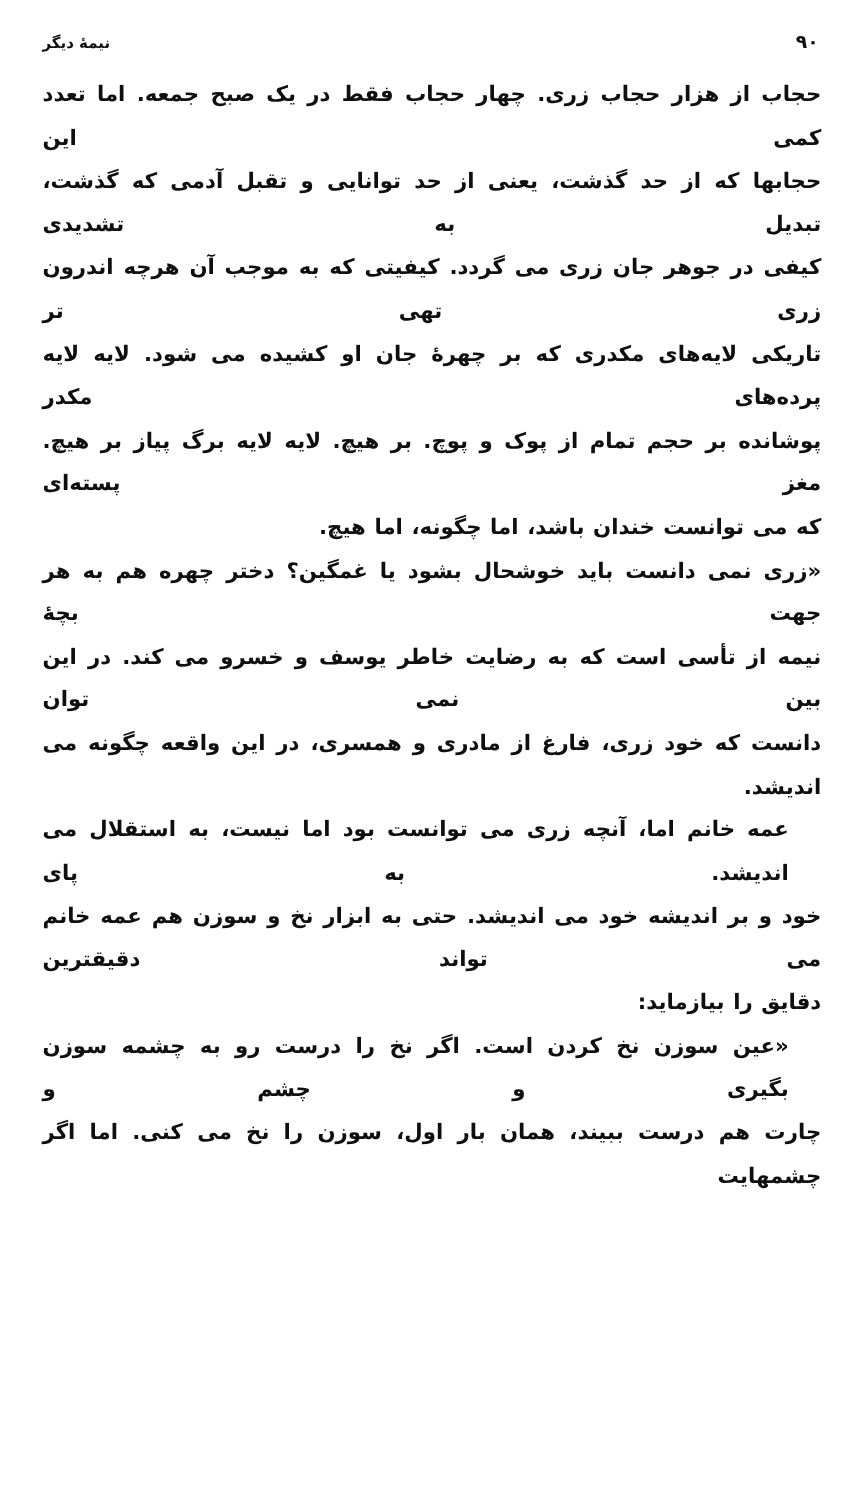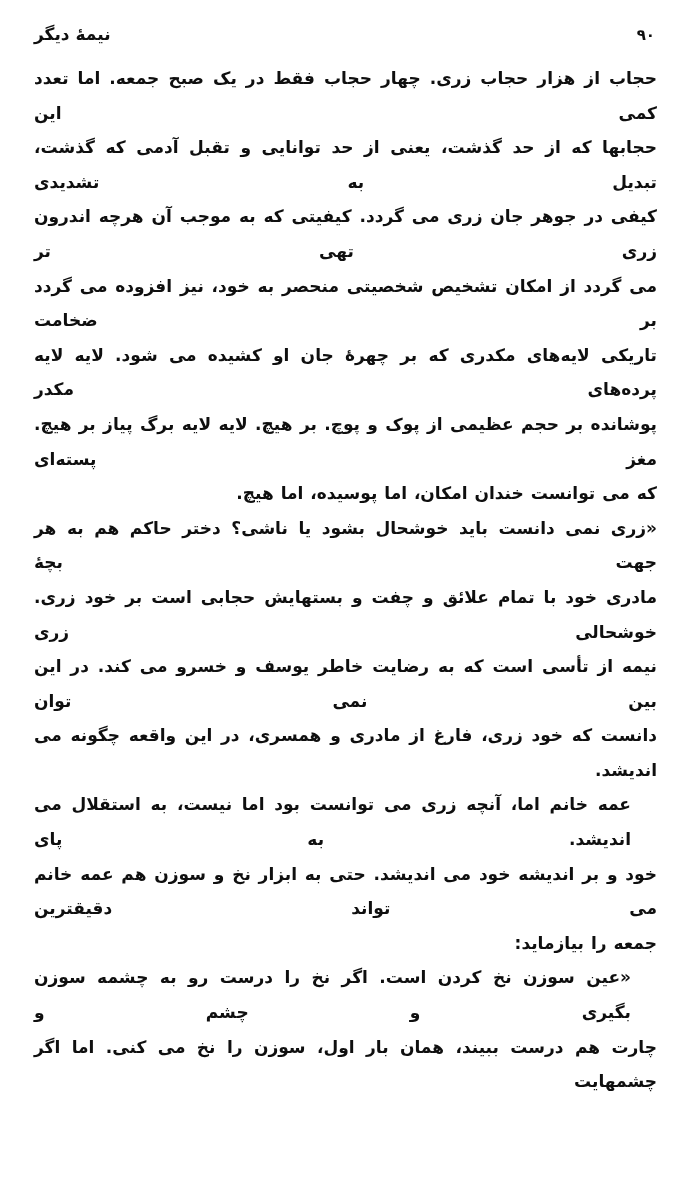--- a/index.html
+++ b/index.html
@@ -18,21 +18,21 @@
     direction: rtl;
     overflow: hidden;
   }
   .header {
     display: flex;
     justify-content: space-between;
     align-items: baseline;
     padding: 24px 24px 0 34px;
   }
   .book-title {
-    font-size: 17px;
+    font-size: 12px;
     font-weight: bold;
     letter-spacing: 0;
   }
   .page-number {
     font-size: 15px;
     font-weight: bold;
   }
   .body-text {
     padding: 17px 22px 0 34px;
     font-size: 17px;
@@ -56,34 +56,32 @@
 <div class="page">
   <div class="header">
     <span class="page-number">٩٠</span>
     <span class="book-title">نیمهٔ دیگر</span>
   </div>
   <div class="body-text">
       <div class="para">
         <div class="line">حجاب از هزار حجاب زری. چهار حجاب فقط در یک صبح جمعه. اما تعدد کمی این</div>
         <div class="line">حجابها که از حد گذشت، یعنی از حد توانایی و تقبل آدمی که گذشت، تبدیل به تشدیدی</div>
         <div class="line">کیفی در جوهر جان زری می گردد. کیفیتی که به موجب آن هرچه اندرون زری تهی تر</div>
-        <div class="line">می گردد از امکان تشخیص شخصیتی منحصر به خود، نیز افزوده می گردد بر ضخامت</div>
         <div class="line">تاریکی لایه‌های مکدری که بر چهرهٔ جان او کشیده می شود. لایه لایه پرده‌های مکدر</div>
-        <div class="line">پوشانده بر حجم عظیمی از پوک و پوچ. بر هیچ. لایه لایه برگ پیاز بر هیچ. مغز پسته‌ای</div>
-        <div class="line para-end">که می توانست خندان امکان، اما پوسیده، اما هیچ.</div>
+        <div class="line">پوشانده بر حجم تمام از پوک و پوچ. بر هیچ. لایه لایه برگ پیاز بر هیچ. مغز پسته‌ای</div>
+        <div class="line para-end">که می توانست خندان باشد، اما چگونه، اما هیچ.</div>
       </div>
       <div class="para">
-        <div class="line">«زری نمی دانست باید خوشحال بشود یا ناشی؟ دختر حاکم هم به هر جهت بچهٔ</div>
-        <div class="line">مادری خود با تمام علائق و چفت و بستهایش حجابی است بر خود زری. خوشحالی زری</div>
+        <div class="line">«زری نمی دانست باید خوشحال بشود یا غمگین؟ دختر چهره هم به هر جهت بچهٔ</div>
         <div class="line">نیمه از تأسی است که به رضایت خاطر یوسف و خسرو می کند. در این بین نمی توان</div>
         <div class="line para-end">دانست که خود زری، فارغ از مادری و همسری، در این واقعه چگونه می اندیشد.</div>
       </div>
       <div class="para">
         <div class="line indent">عمه خانم اما، آنچه زری می توانست بود اما نیست، به استقلال می اندیشد. به پای</div>
         <div class="line">خود و بر اندیشه خود می اندیشد. حتی به ابزار نخ و سوزن هم عمه خانم می تواند دقیقترین</div>
-        <div class="line para-end">جمعه را بیازماید:</div>
+        <div class="line para-end">دقایق را بیازماید:</div>
       </div>
       <div class="para">
         <div class="line indent">«عین سوزن نخ کردن است. اگر نخ را درست رو به چشمه سوزن بگیری و چشم و</div>
         <div class="line">چارت هم درست ببیند، همان بار اول، سوزن را نخ می کنی. اما اگر چشمهایت</div>
       </div>
     </div>
 </div>
 
 </body></html>

